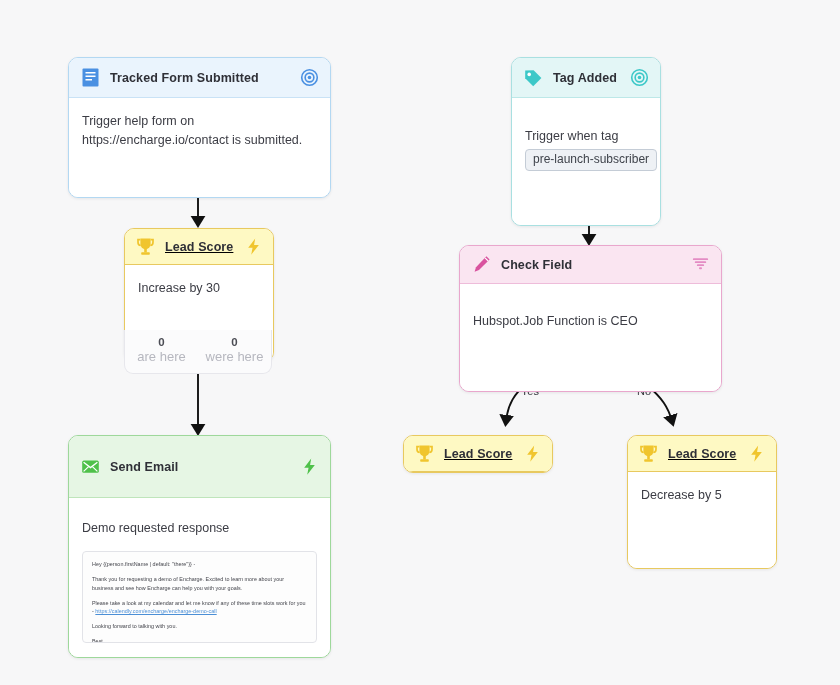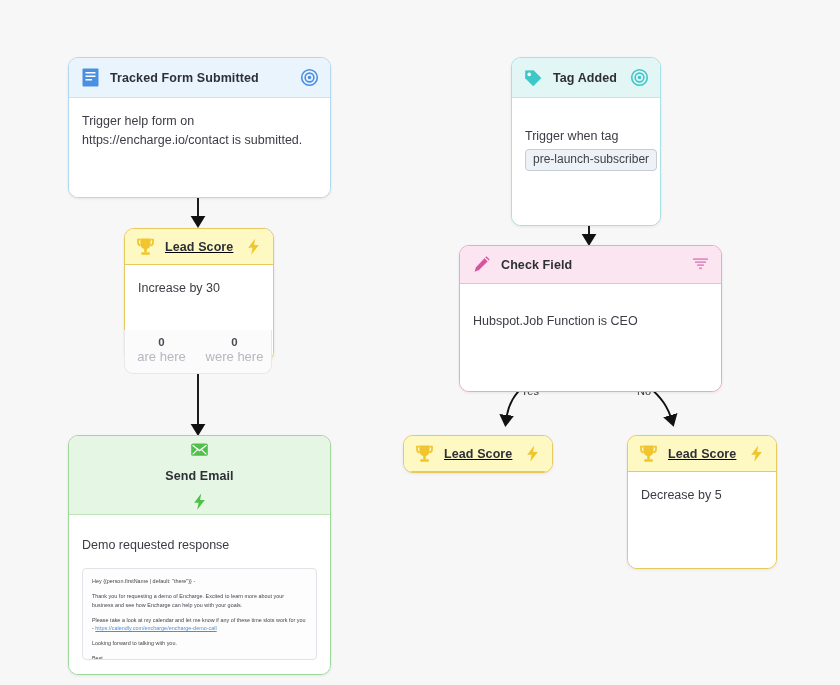--- a/index.html
+++ b/index.html
@@ -276,21 +276,21 @@
         <rect x="6.2" y="9.8" width="7.6" height="1.9" rx="0.9" fill="#e48cc4"></rect>
         <rect x="8.4" y="13.0" width="3.2" height="1.9" rx="0.9" fill="#e48cc4"></rect>
       </svg>
     </div>
     <div class="node-body" style="min-height:63px; padding-top:28px;">
       <div>Hubspot.Job Function is CEO</div>
     </div>
   </div>
 
   <div class="node theme-green" style="left:68px; top:435px; width:261px;">
-    <div class="node-head" style="padding:3px 11px;flex-direction:column;">
+    <div class="node-head" style="padding:20px 11px;">
       <svg class="head-icon" viewBox="0 0 21 21">
         <rect x="2.2" y="4.6" width="16.6" height="12.2" rx="1.6" fill="#4fc14a"></rect>
         <path d="M3.6 6.2 L10.5 11.6 L17.4 6.2" fill="none" stroke="#ffffff" stroke-width="1.35"></path>
         <path d="M3.6 15.4 L8.6 10.6 M17.4 15.4 L12.4 10.6" fill="none" stroke="#ffffff" stroke-width="1.2"></path>
       </svg>
       <span class="node-title">Send Email</span>
       <svg class="head-action" viewBox="0 0 20 20">
         <path d="M11.8 1.6 L4.4 11.4 L9.0 11.4 L7.6 18.6 L15.6 8.4 L10.6 8.4 Z" fill="#4fc14a"></path>
       </svg>
     </div>

